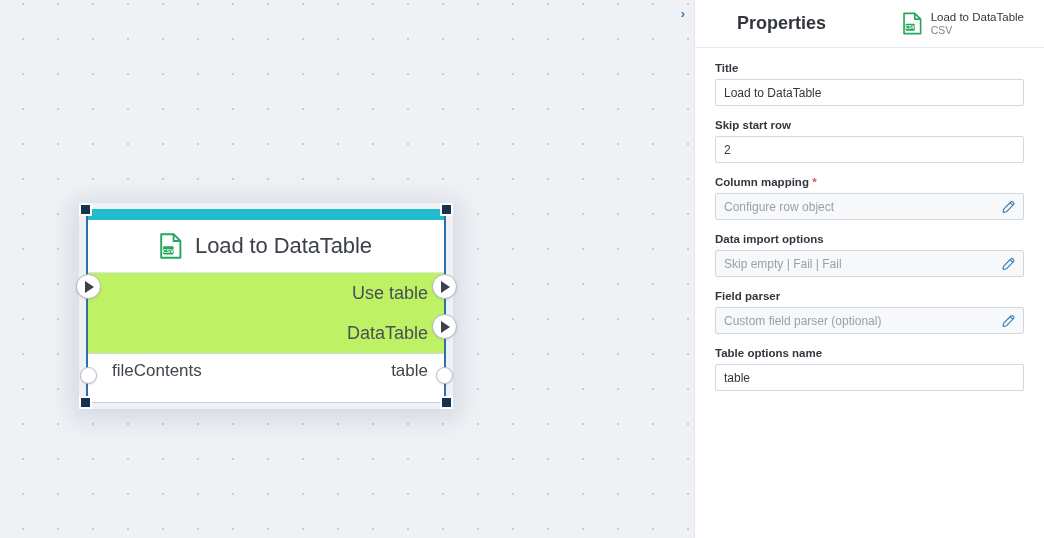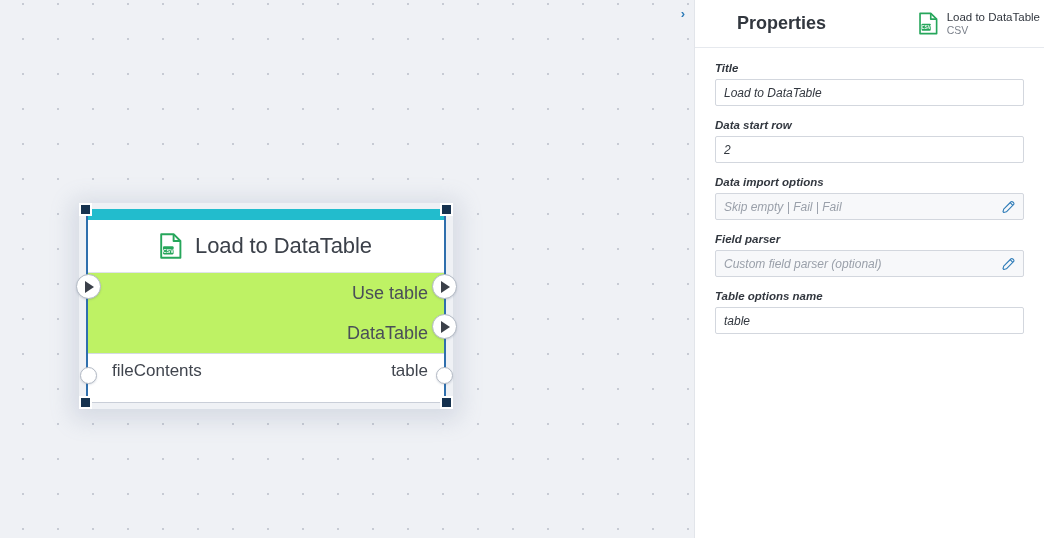--- a/index.html
+++ b/index.html
@@ -197,21 +197,21 @@
     background: transparent;
     z-index: 20;
   }
 
   .panel-header {
     flex: 0 0 auto;
     height: 48px;
     display: flex;
     align-items: center;
     justify-content: space-between;
-    padding: 0 4px 0 12px;
+    padding: 0 20px 0 12px;
     border-bottom: 1px solid #e6e9ee;
   }
   .panel-title {
     font-size: 18px;
     color: #32373f;
     font-weight: 600;
     padding-left: 30px;
   }
   .panel-header-right {
     display: flex;
@@ -219,21 +219,20 @@
     gap: 9px;
   }
   .ph-texts { display: flex; flex-direction: column; line-height: 1.15; }
   .ph-name { font-size: 11.5px; color: #32373f; }
   .ph-sub  { font-size: 10.5px; color: #7b818b; }
 
   .panel-body {
     flex: 1 1 auto;
     padding: 14px 20px 0 20px;
     overflow: hidden;
-    font-style: italic;
   }
 
   .field { margin-bottom: 13px; }
   .field-label {
     font-size: 11.5px;
     color: #32373f;
     font-weight: 600;
     margin-bottom: 5px;
     display: block;
   }
@@ -359,27 +358,37 @@
 
       <div class="field">
         <label class="field-label">Title</label>
         <div class="input-shell">
           <span class="input-text">Load to DataTable</span>
         </div>
       </div>
 
 
       <div class="field">
-        <label class="field-label">Data start row</label>
+        <label class="field-label">Skip start row</label>
         <div class="input-shell">
           <span class="input-text">2</span>
         </div>
       </div>
 
       <div class="field">
+        <label class="field-label"><span>Column mapping</span> <span class="req">*</span></label>
+        <div class="input-shell muted">
+          <span class="input-text placeholder">Configure row object</span>
+          <span class="input-adorn">
+            <svg width="15" height="15" viewBox="0 0 15 15">
+                <path d="M2 12.2 L2.7 9.6 L9.8 2.5 C10.4 1.9 11.2 1.9 11.8 2.5 L12.5 3.2 C13.1 3.8 13.1 4.6 12.5 5.2 L5.4 12.3 L2.8 13 Z" fill="none" stroke="#2e7cb8" stroke-width="1.1" stroke-linejoin="round"></path>
+                <path d="M9.2 3.2 L11.8 5.8" fill="none" stroke="#2e7cb8" stroke-width="1.1"></path>
+              </svg>
+          </span>
+        </div>
       </div>
 
       <div class="field">
         <label class="field-label">Data import options</label>
         <div class="input-shell muted">
           <span class="input-text placeholder">Skip empty | Fail | Fail</span>
           <span class="input-adorn">
             <svg width="15" height="15" viewBox="0 0 15 15">
                 <path d="M2 12.2 L2.7 9.6 L9.8 2.5 C10.4 1.9 11.2 1.9 11.8 2.5 L12.5 3.2 C13.1 3.8 13.1 4.6 12.5 5.2 L5.4 12.3 L2.8 13 Z" fill="none" stroke="#2e7cb8" stroke-width="1.1" stroke-linejoin="round"></path>
                 <path d="M9.2 3.2 L11.8 5.8" fill="none" stroke="#2e7cb8" stroke-width="1.1"></path>

